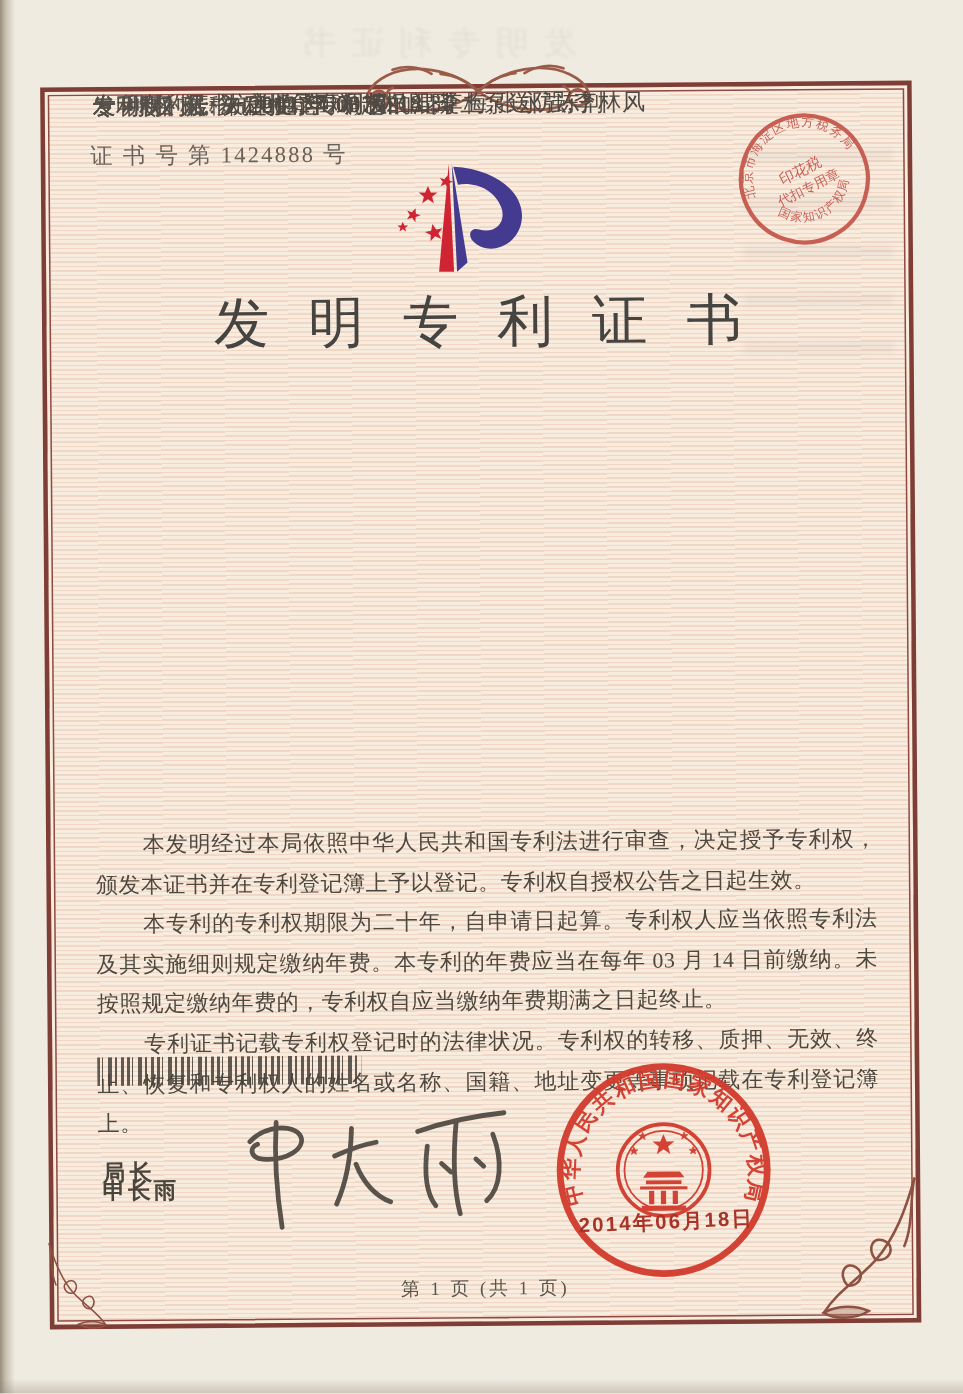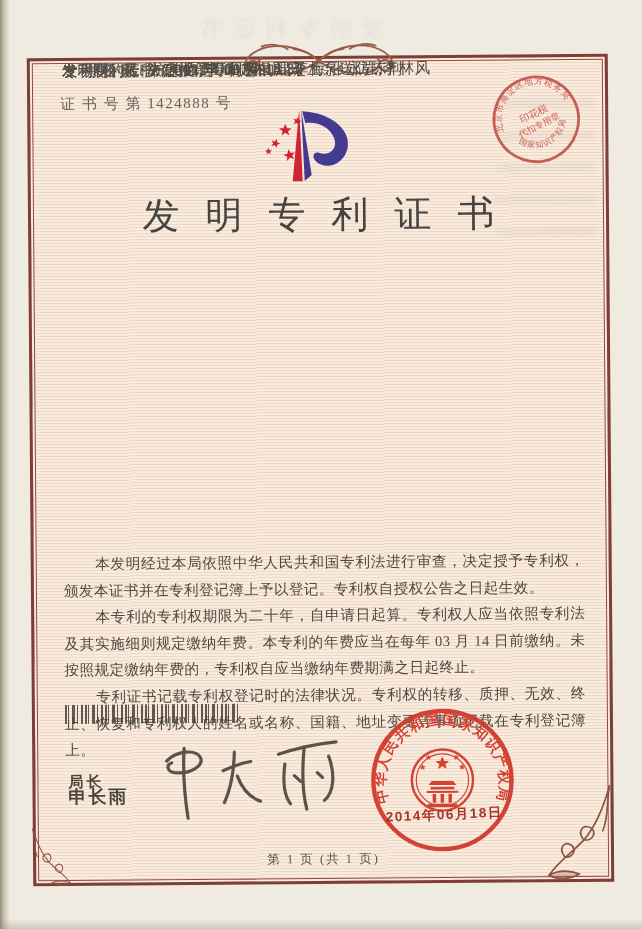--- a/index.html
+++ b/index.html
@@ -44,21 +44,21 @@
     text-align:justify;text-indent:2.15em;letter-spacing:.4px;}
   .barcode{left:30px;top:644px;width:176px;height:19px;opacity:.85;
     background:repeating-linear-gradient(90deg,
       #45403a 0 2px,transparent 2px 3px,
       #45403a 3px 4px,transparent 4px 7px,
       #45403a 7px 10px,transparent 10px 12px,
       #45403a 12px 13px,transparent 13px 16px,
       #45403a 16px 18px,transparent 18px 20px);}
   .signer-role{left:33px;top:692px;font-size:15px;font-weight:700;letter-spacing:3px;
     color:#4a453c;font-family:"Liberation Sans",sans-serif;margin-top:20px;}
-  .signer-name{left:33px;top:724px;font-size:18px;font-weight:700;letter-spacing:2px;
+  .signer-name{left:33px;top:724px;font-size:15px;font-weight:700;letter-spacing:2px;
     color:#4a453c;font-family:Liberation Serif, serif;}
   .signature-svg{left:104px;top:672px;width:220px;height:92px;transform:rotate(-2deg);}
   .sipo-seal{left:333px;top:648px;width:148px;height:148px;opacity:.95;}
   .seal-date{left:350px;top:748px;font-size:13.5px;font-weight:700;color:#a93327;
     letter-spacing:1.5px;transform:rotate(-2deg);font-family:"Liberation Sans",sans-serif;white-space:nowrap;}
   .footer{left:0;top:792px;width:100%;text-align:center;font-size:12.5px;color:#5c554b;letter-spacing:2px;}
   .flourish-top{left:198px;top:-18px;width:182px;height:38px;}
   .corner-br{left:508px;top:726px;width:70px;height:98px;}
   .corner-bl{left:-6px;top:766px;width:44px;height:60px;transform:scaleX(-1);}
 </style>

